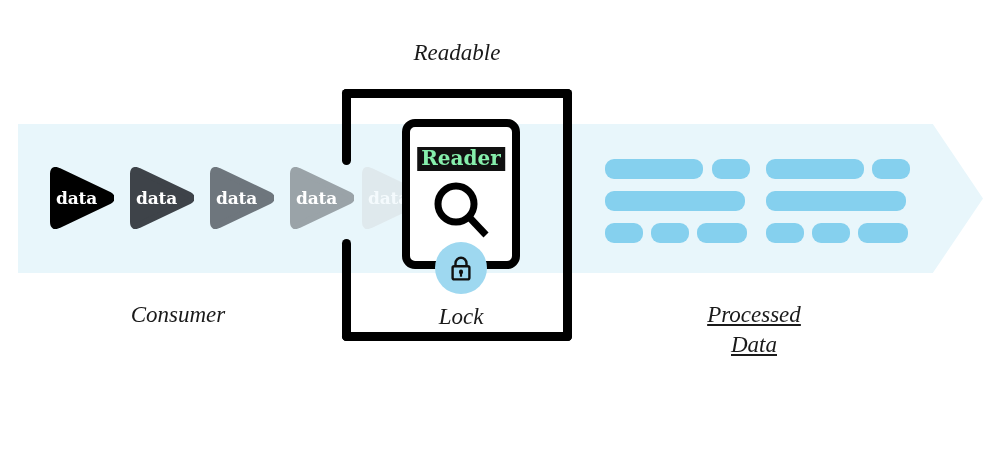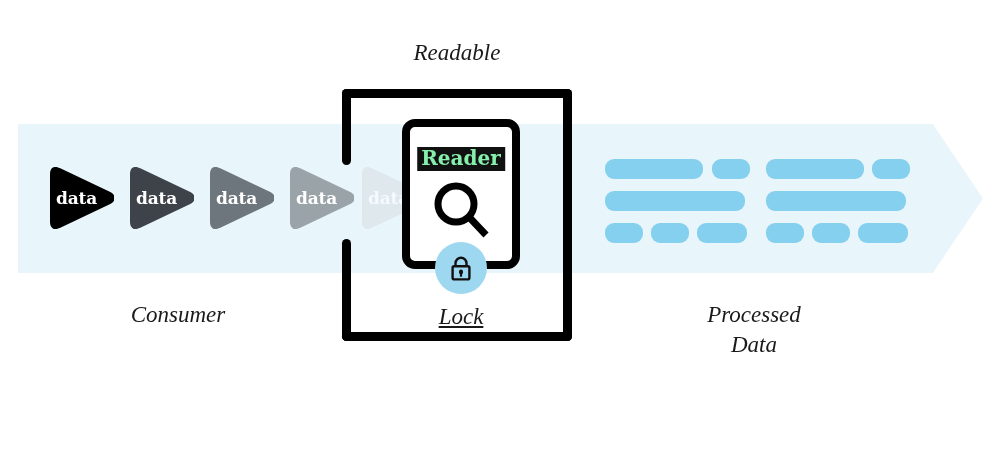--- a/index.html
+++ b/index.html
@@ -181,22 +181,22 @@
   .caption {
     position: absolute;
     text-align: center;
     font-family: "Liberation Serif", serif;
     font-style: italic;
     font-size: 23px;
     color: #1a1a1a;
     line-height: 1.32;
   }
   .caption-readable { left: 88px;  top: 300px; width: 180px; }
-  .caption-lock     { left: 371px; top: 302px; width: 180px; text-decoration: underline; }
-  .caption-processed{ left: 664px; top: 300px; width: 180px; }
+  .caption-lock     { left: 371px; top: 302px; width: 180px; }
+  .caption-processed{ left: 664px; top: 300px; width: 180px; text-decoration: underline; }
 </style>
 </head>
 <body>
 
 <div id="stage">
 
   <div class="flow-band"></div>
 
   <div id="stream-arrows">
       <div class="data-arrow" style="left: 48px; top: 167px; opacity: 1;">

